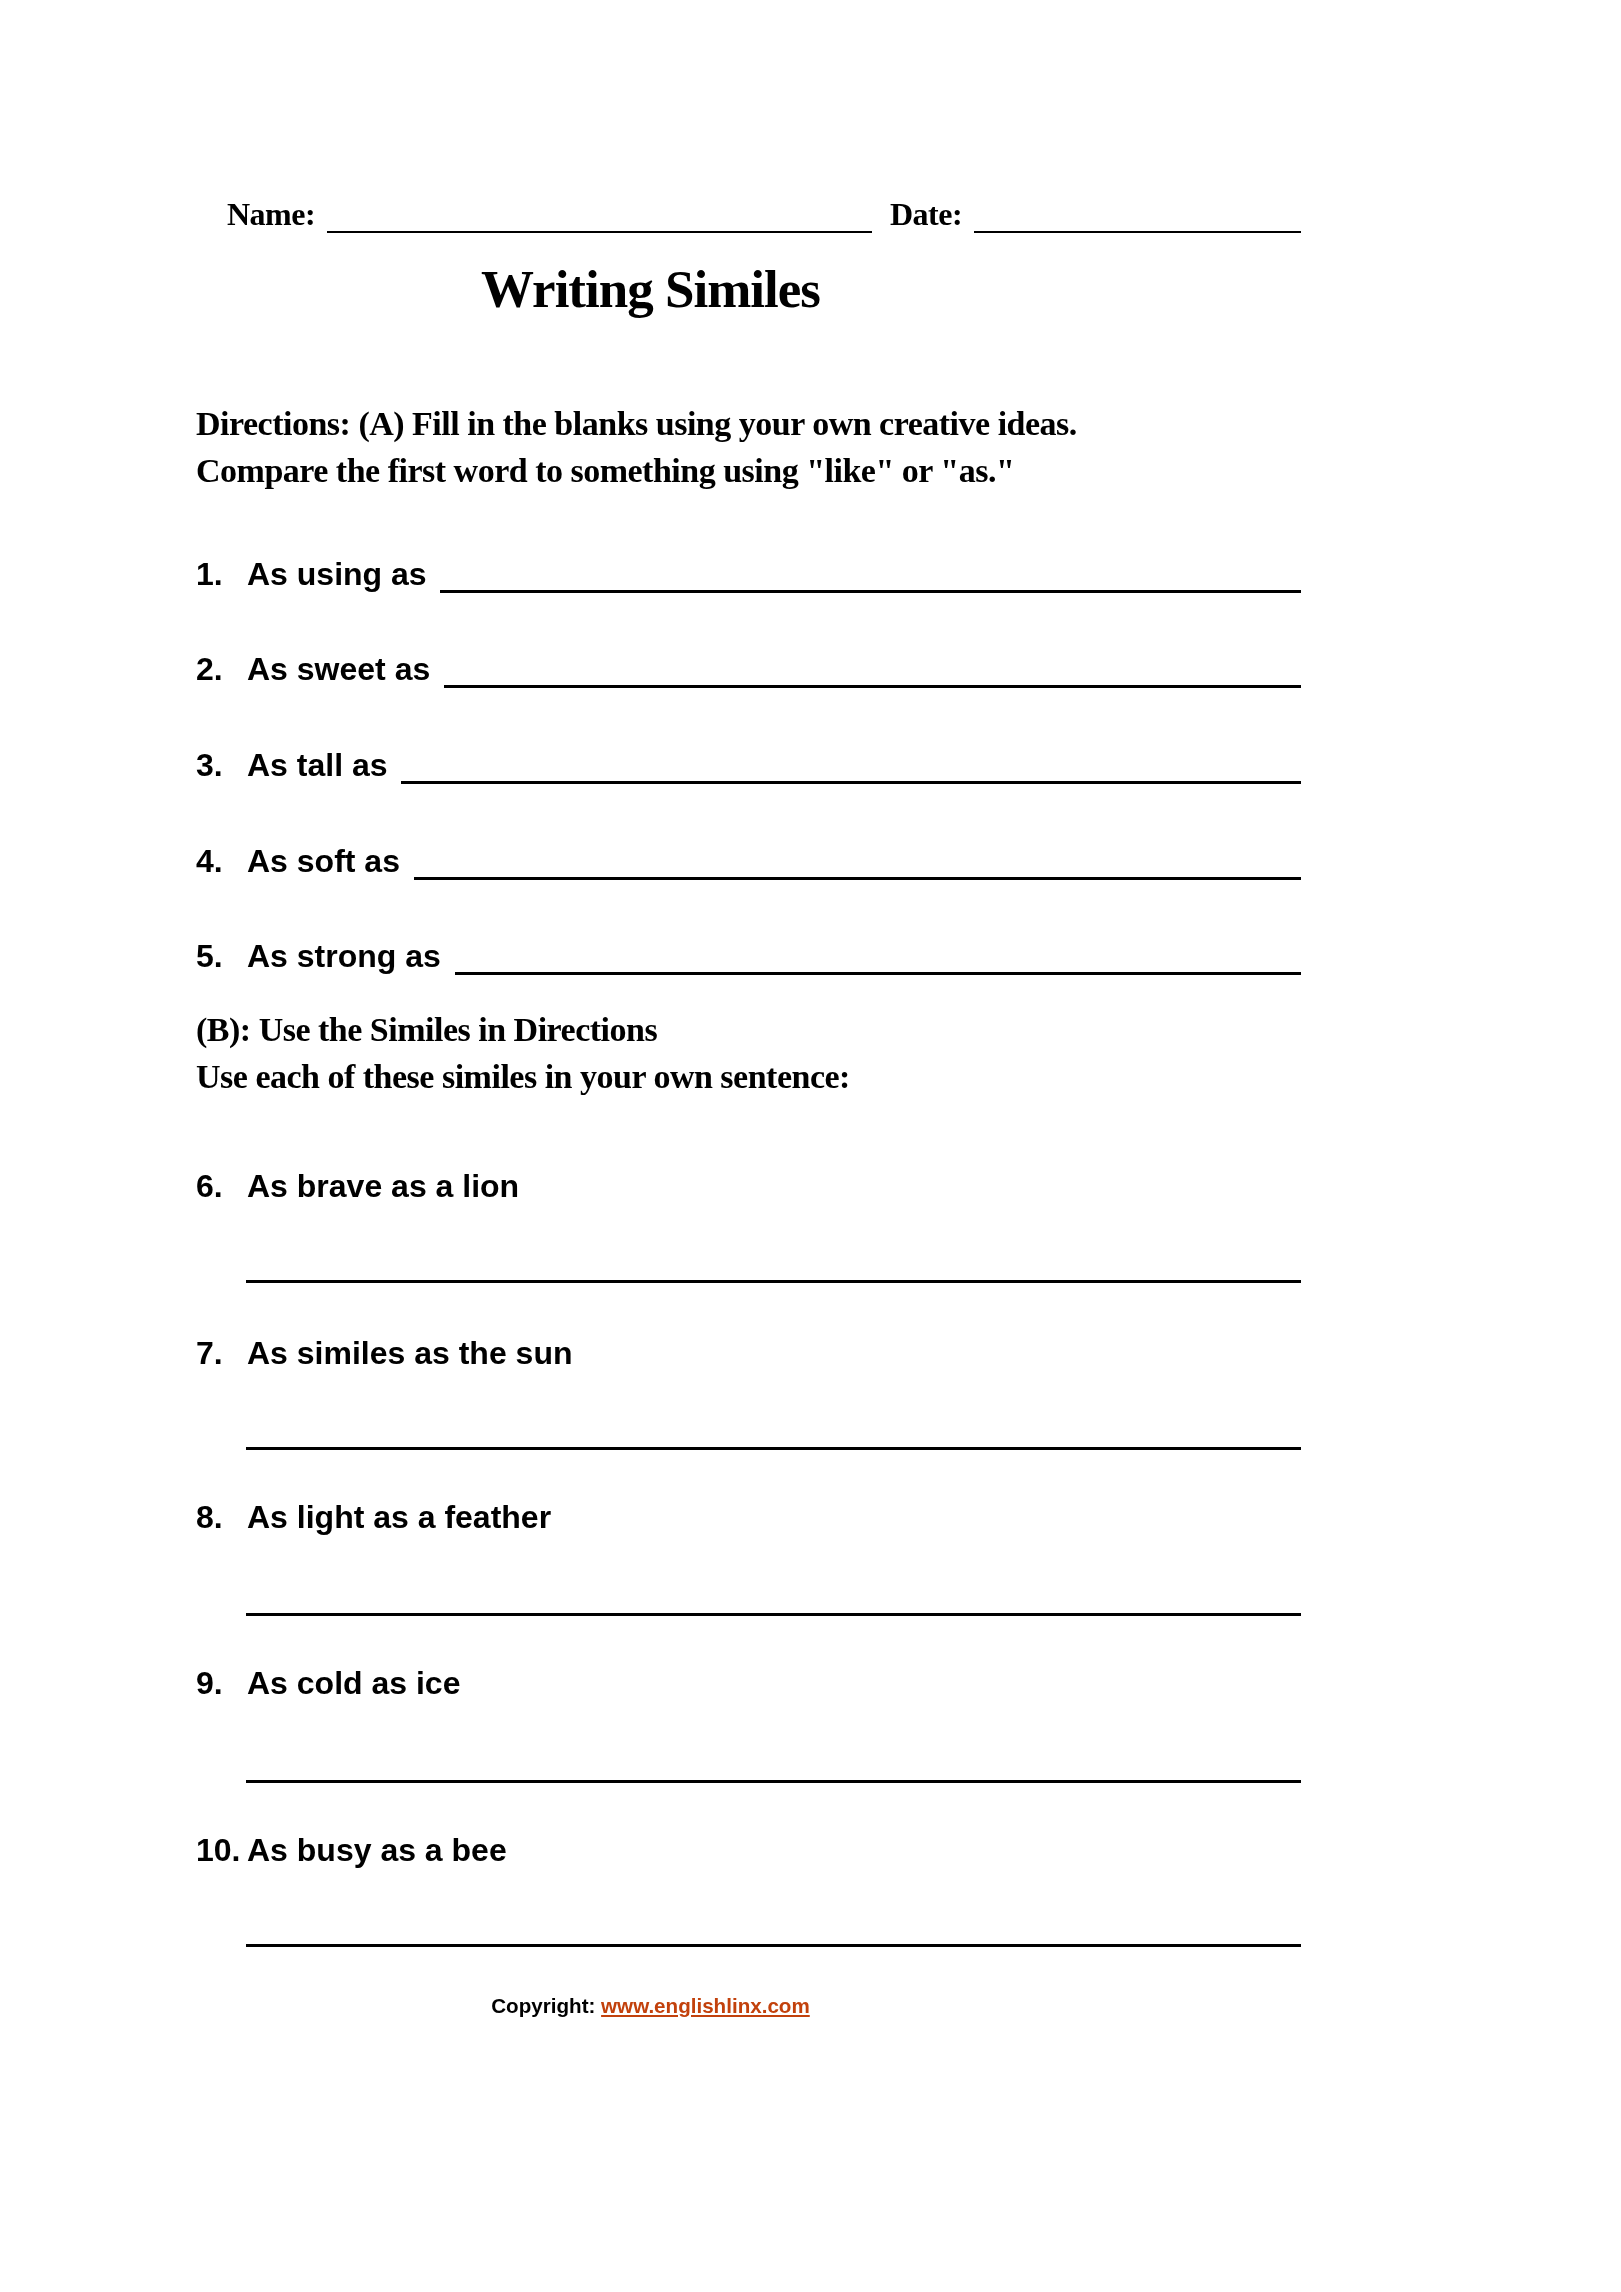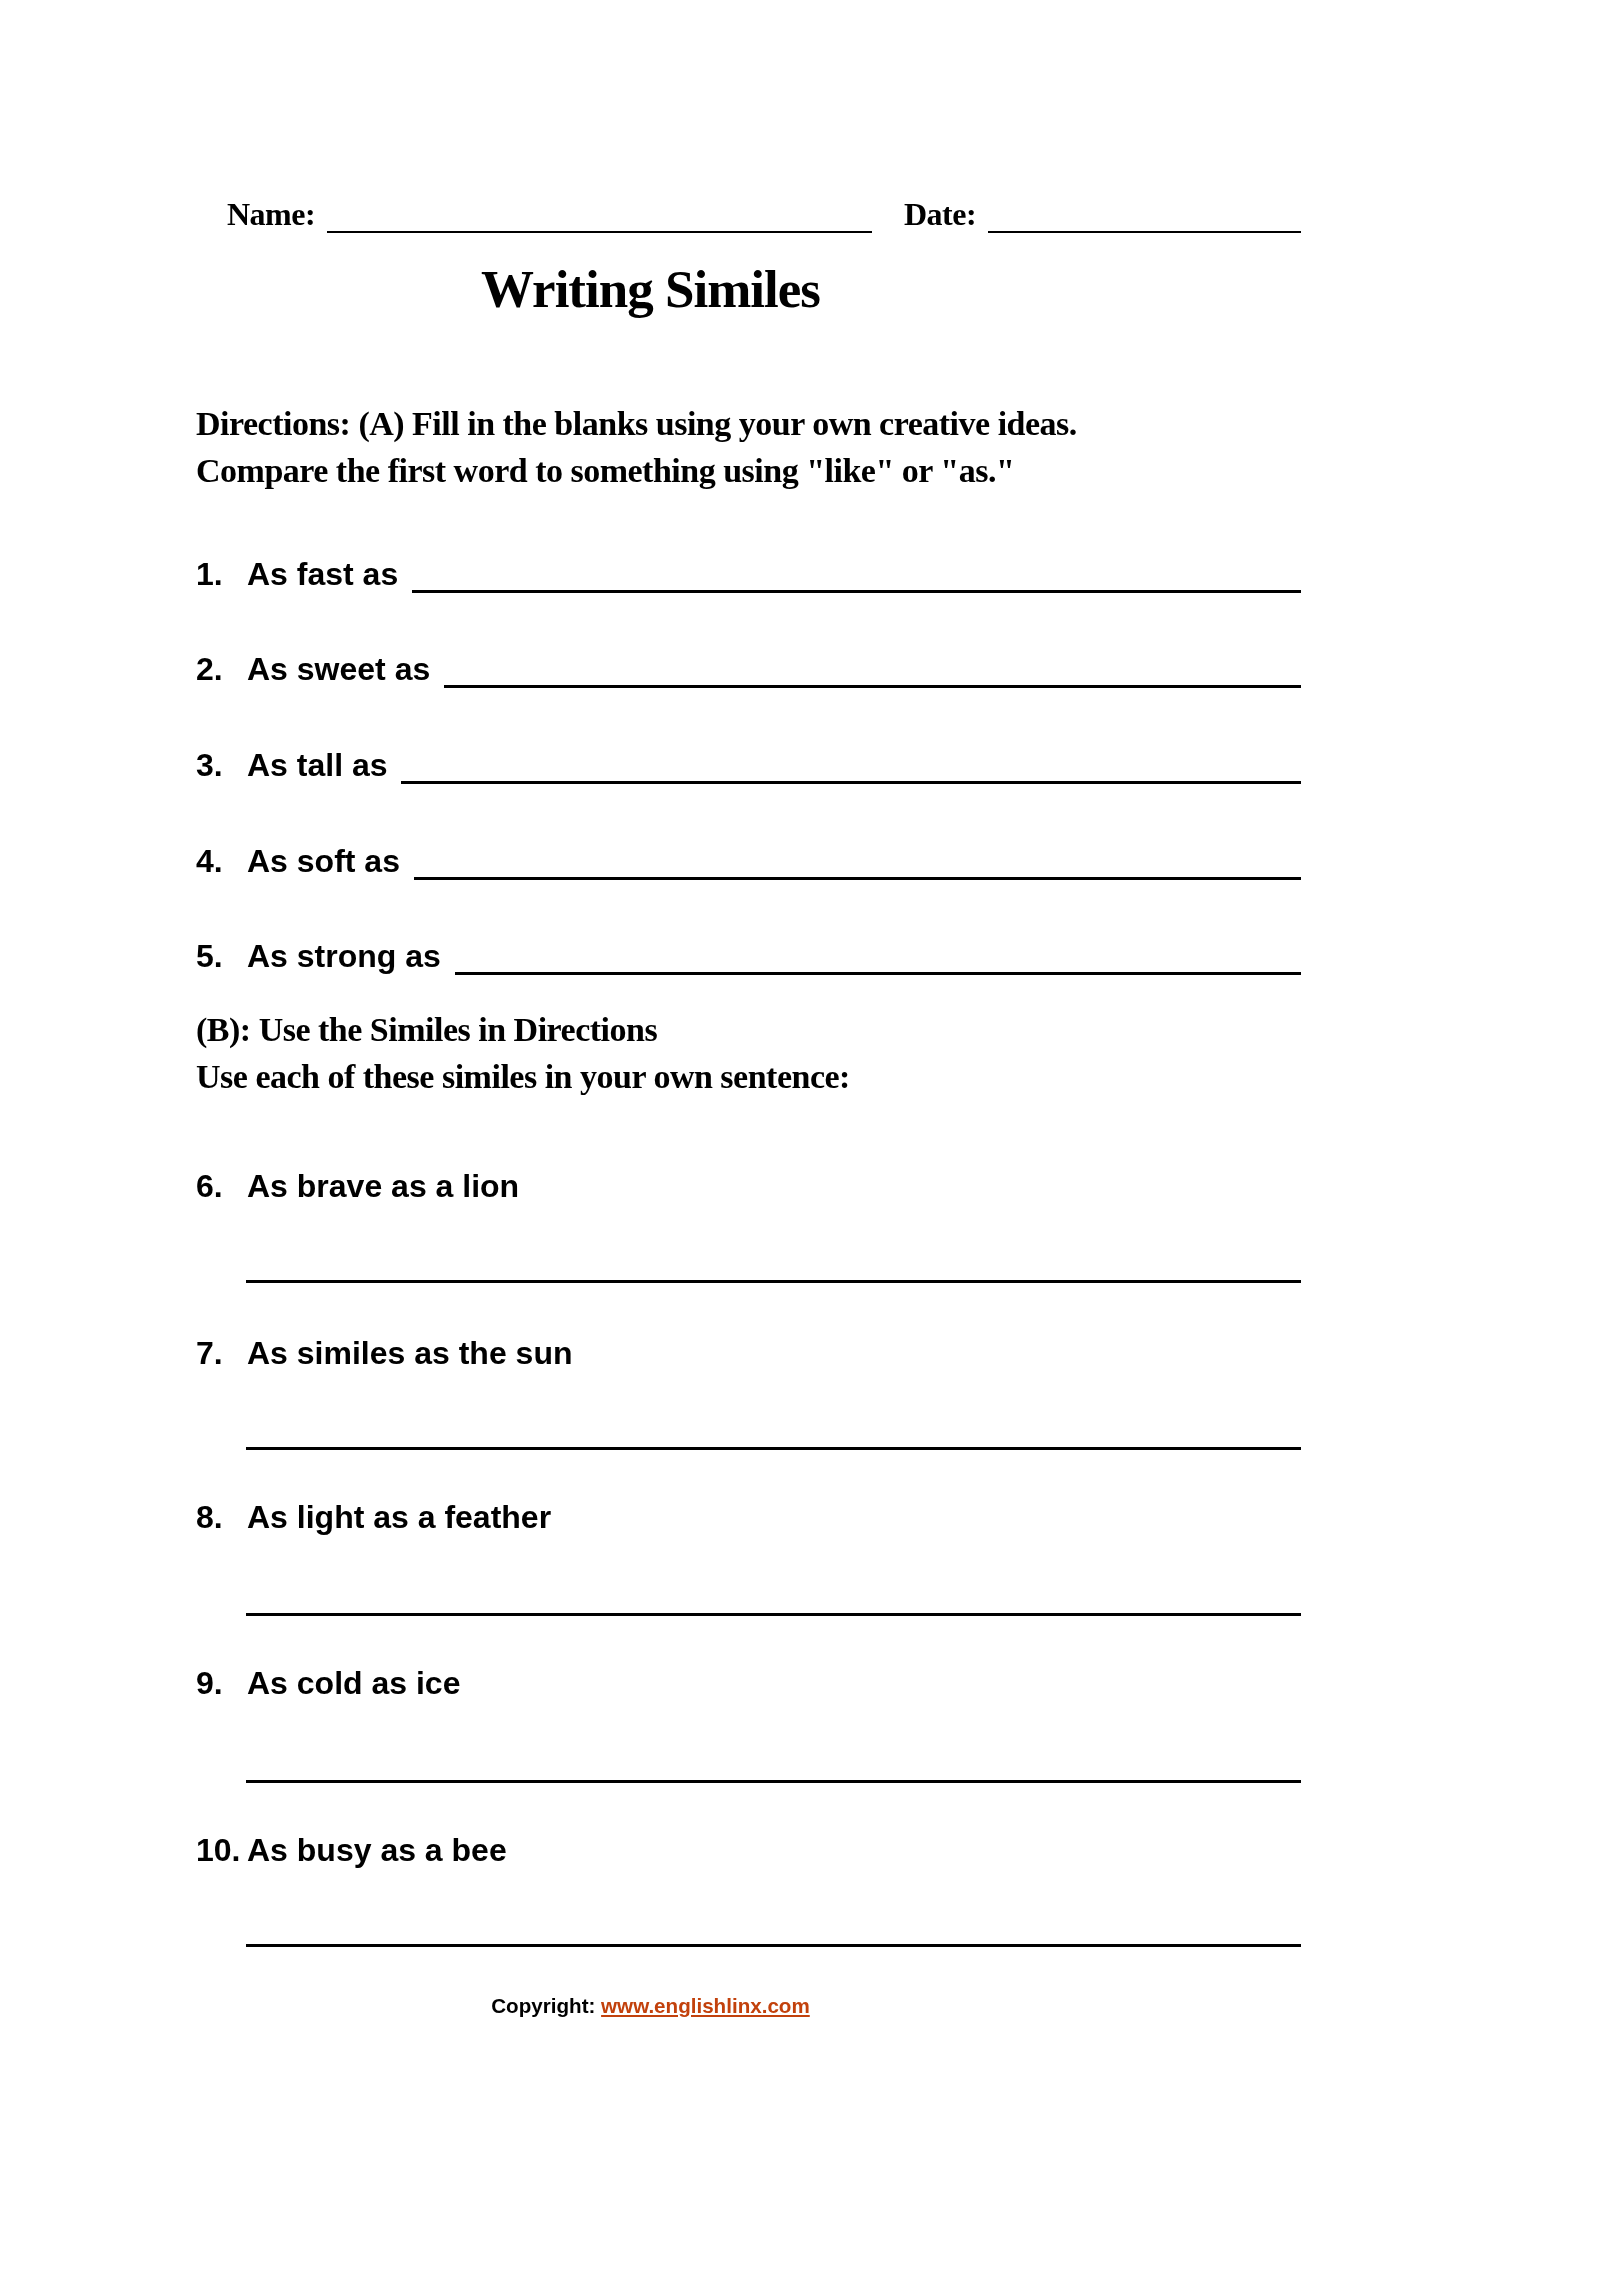--- a/index.html
+++ b/index.html
@@ -34,21 +34,21 @@
     align-items: flex-end;
     font-size: 32px;
     letter-spacing: -0.5px;
   }
   .header-label { white-space: nowrap; }
   .fill-line {
     border-bottom: 2.9px solid #000;
     height: 39px;
   }
   .name-line { width: 545px; margin-left: 11.8px; flex: none; }
-  .date-label { margin-left: 32px; }
+  .date-label { margin-left: 18px; }
   .date-line { width: 384px; margin-left: 11.8px; flex: none; }
 
   
   .title {
     position: absolute;
     top: 259px;
     left: 0;
     width: 100%;
     text-align: center;
     font-size: 53px;
@@ -155,21 +155,21 @@
 
   <div class="title serif">Writing Similes</div>
 
   <div class="directions serif">
     <div>Directions: (A) Fill in the blanks using your own creative ideas.</div>
     <div>Compare the first word to something using "like" or "as."</div>
   </div>
 
   <div class="item-a item-a1 sans">
     <span class="item-num">1.</span>
-    <span class="item-text">As fast as</span>
+    <span class="item-text">As using as</span>
     <span class="item-blank"></span>
   </div>
   <div class="item-a item-a2 sans">
     <span class="item-num">2.</span>
     <span class="item-text">As sweet as</span>
     <span class="item-blank"></span>
   </div>
   <div class="item-a item-a3 sans">
     <span class="item-num">3.</span>
     <span class="item-text">As tall as</span>

